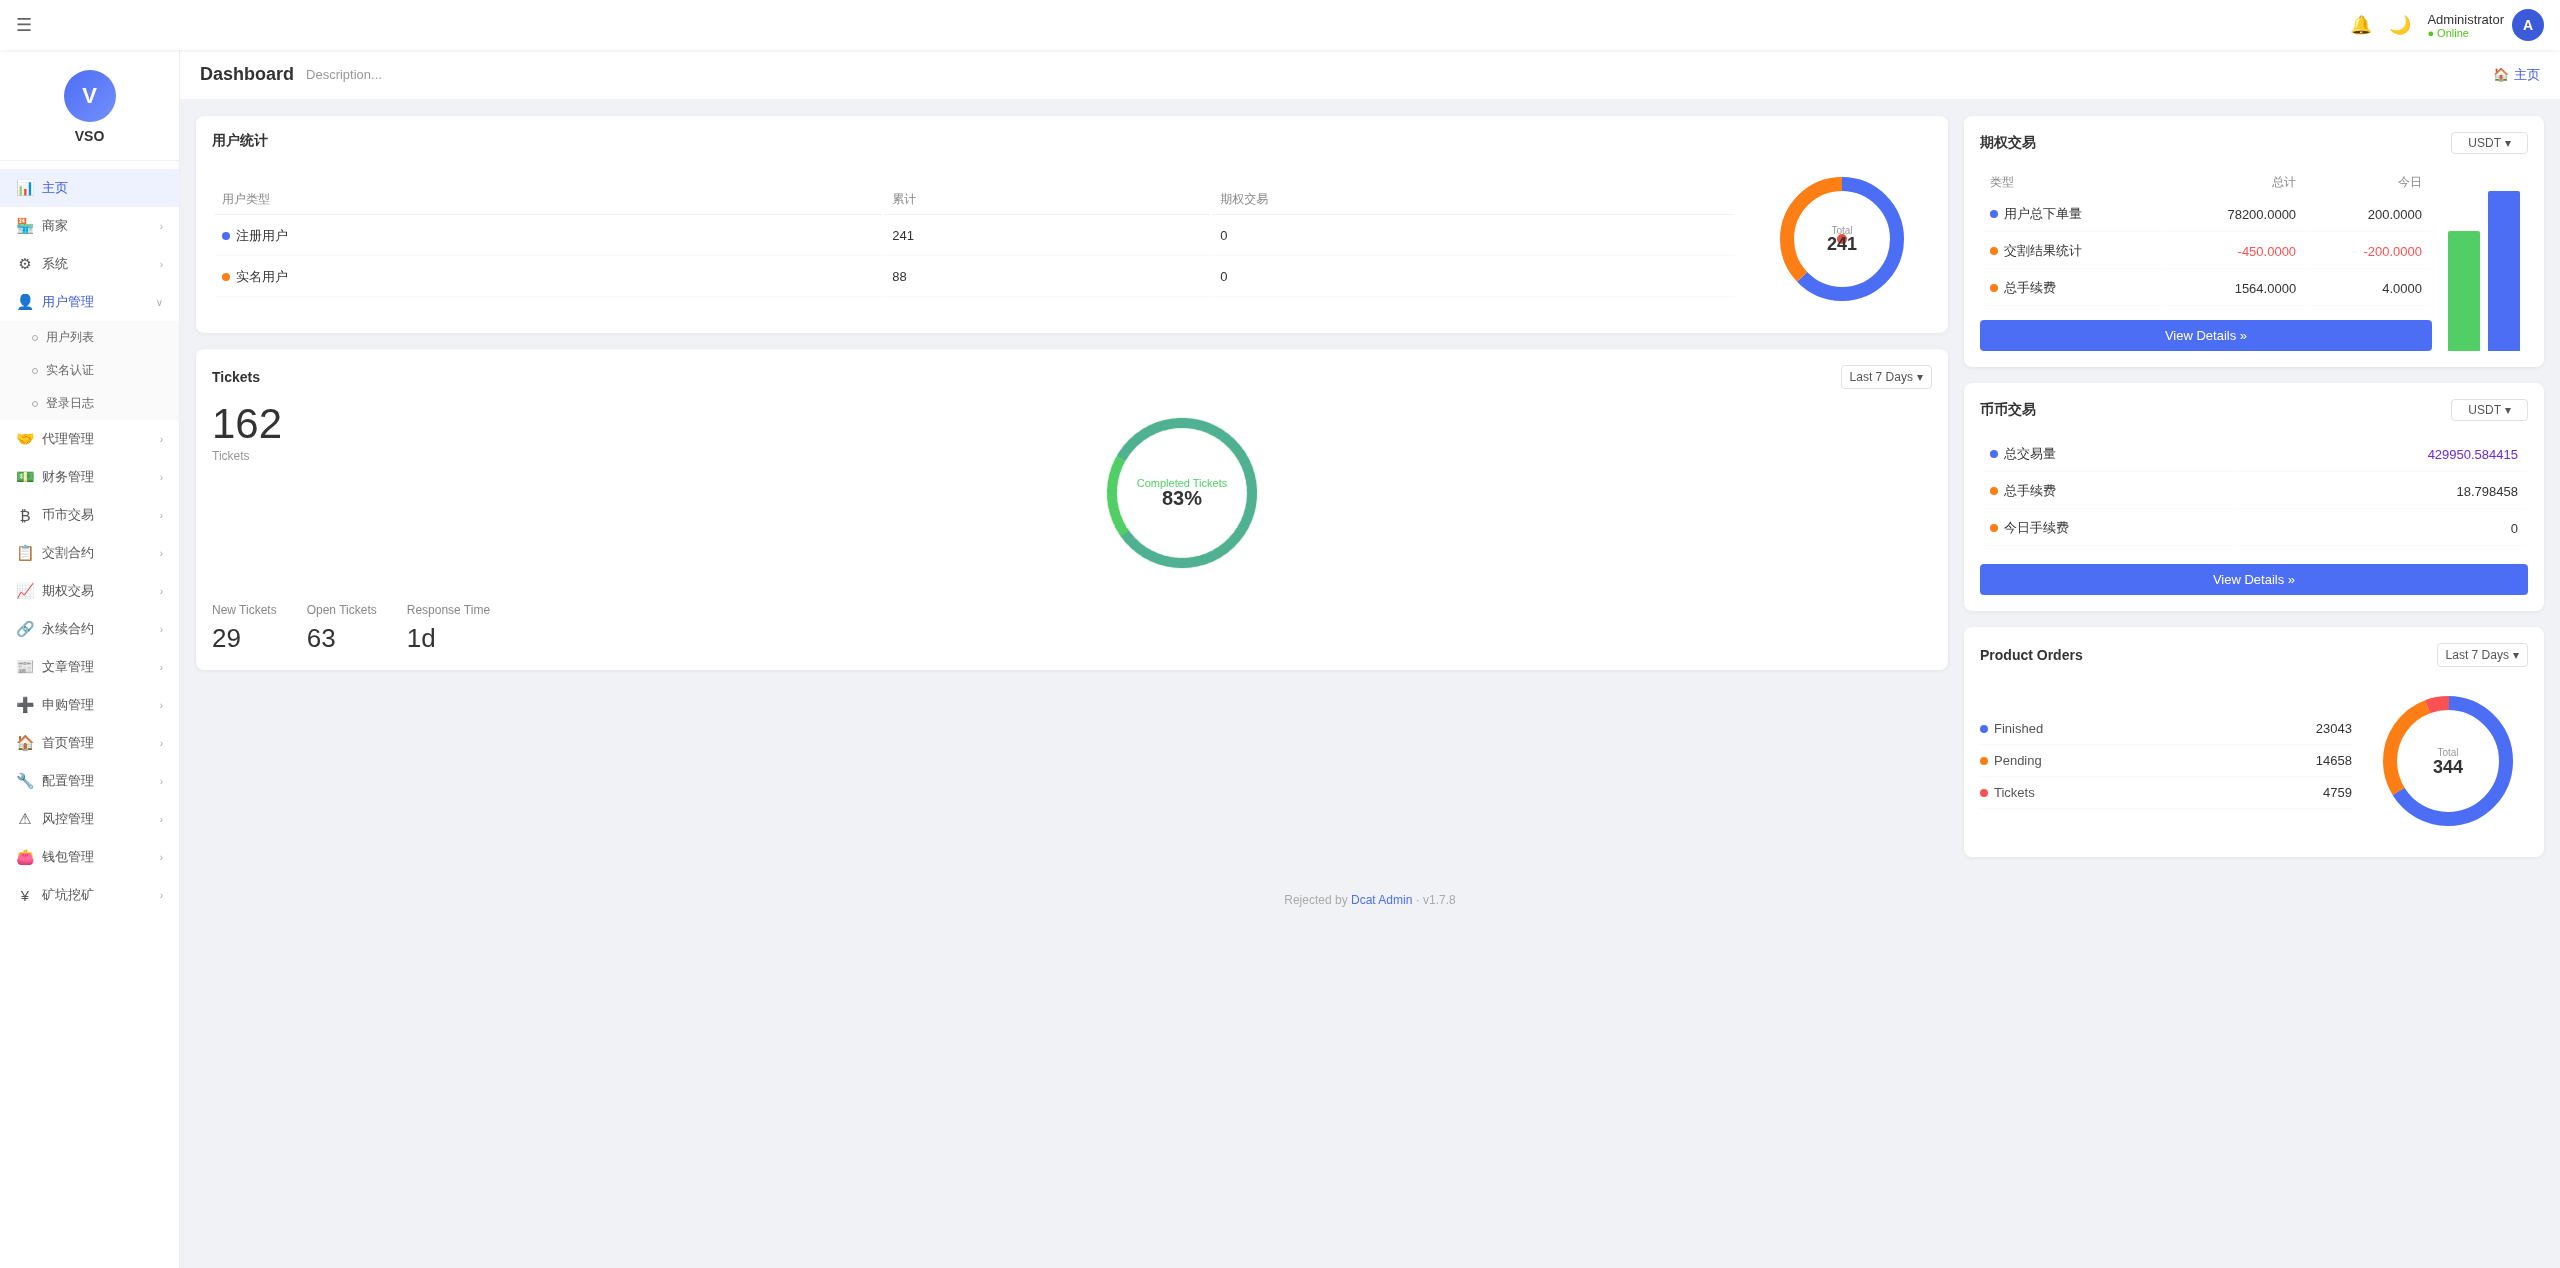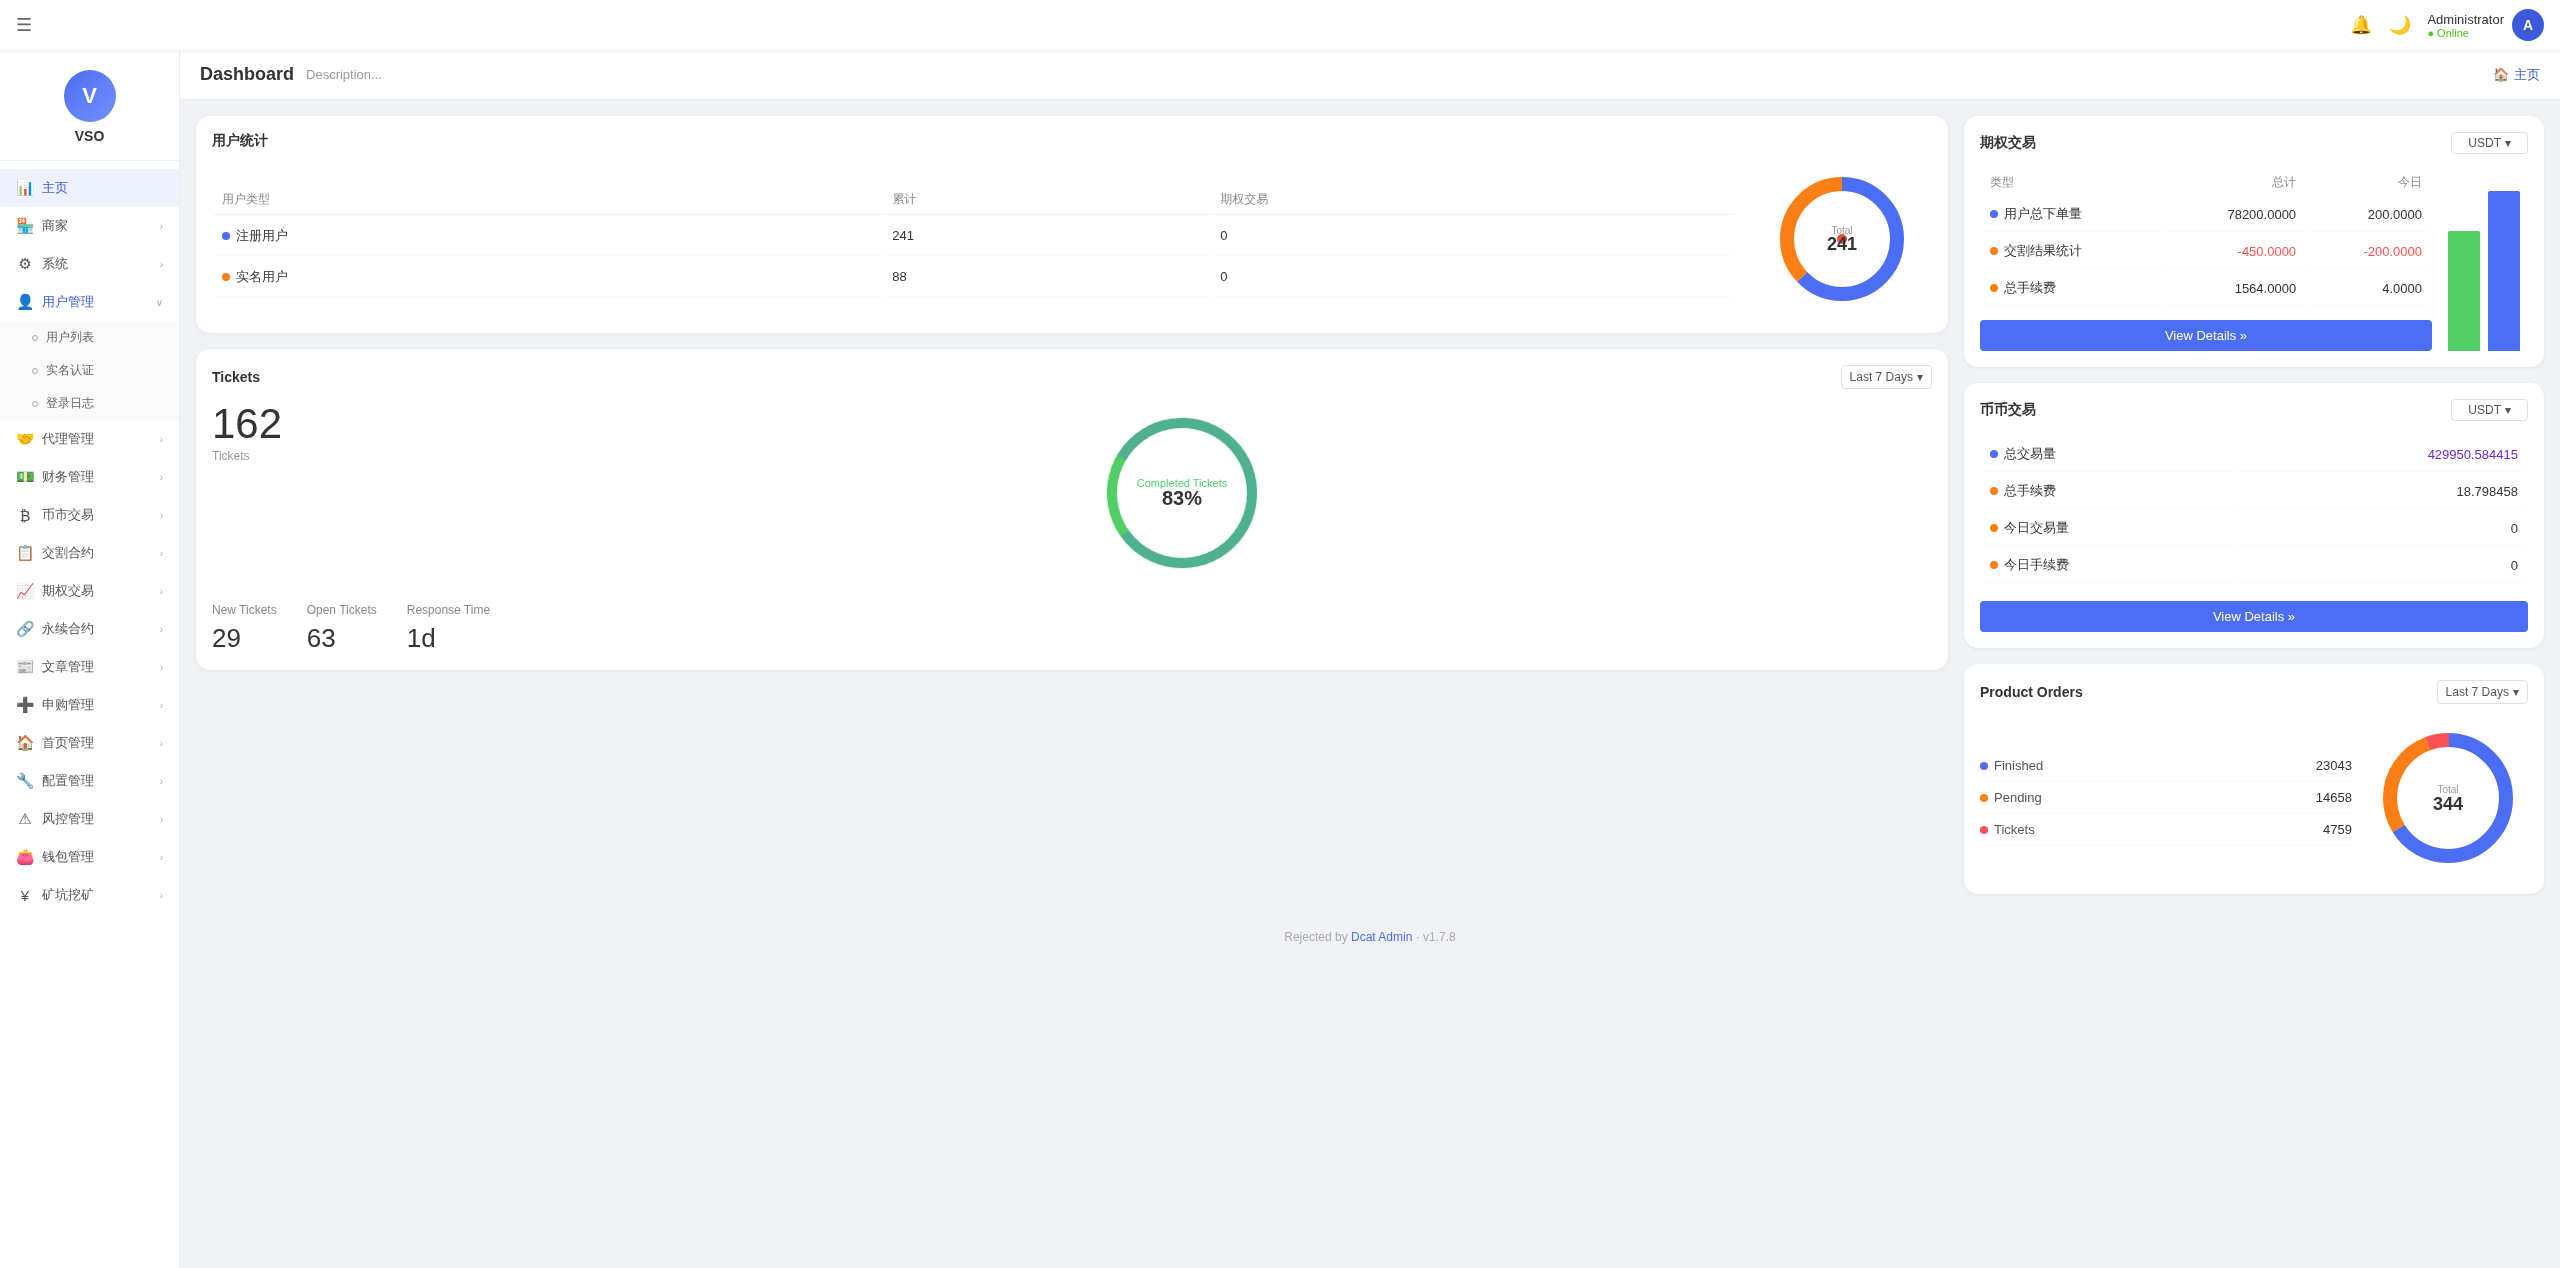--- a/index.html
+++ b/index.html
@@ -86,21 +86,21 @@
     .page-title { font-size: 18px; font-weight: 600; color: #333; }
     .page-desc { font-size: 13px; color: #999; }
     .home-link { display: flex; align-items: center; gap: 4px; color: #3b5bdb; font-size: 13px; cursor: pointer; }
 
     
     .content { padding: 16px; display: grid; grid-template-columns: 1fr 580px; gap: 16px; }
 
     
     .card {
       background: #fff;
-      border-radius: 14px;
+      border-radius: 8px;
       box-shadow: 0 1px 4px rgba(0,0,0,0.06);
       padding: 16px;
     }
     .card-title { font-size: 14px; font-weight: 600; color: #333; margin-bottom: 14px; }
 
     
     .user-stats-card { }
     .stats-table { width: 100%; }
     .stats-table th { font-size: 12px; color: #888; font-weight: 500; padding: 6px 8px; text-align: left; border-bottom: 1px solid #f0f0f0; }
     .stats-table td { padding: 10px 8px; font-size: 13px; border-bottom: 1px solid #fafafa; }
@@ -542,26 +542,20 @@
               <td class="highlight-blue" style="text-align:right;">429950.584415</td>
             </tr>
             <tr>
               <td>
                   <div class="row-item-label"><span class="status-dot dot-orange"></span>总手续费</div>
                 </td>
               <td style="text-align:right;">18.798458</td>
             </tr>
             <tr>
               <td>
-                  <div class="row-item-label"><span class="status-dot dot-orange"></span>今日交易量</div>
-                </td>
-              <td style="text-align:right;">0</td>
-            </tr>
-            <tr>
-              <td>
                   <div class="row-item-label"><span class="status-dot dot-orange"></span>今日手续费</div>
                 </td>
               <td style="text-align:right;">0</td>
             </tr>
           </tbody>
         </table>
         <button class="view-details-btn">View Details »</button>
       </div>
 
       <div class="card orders-card">

